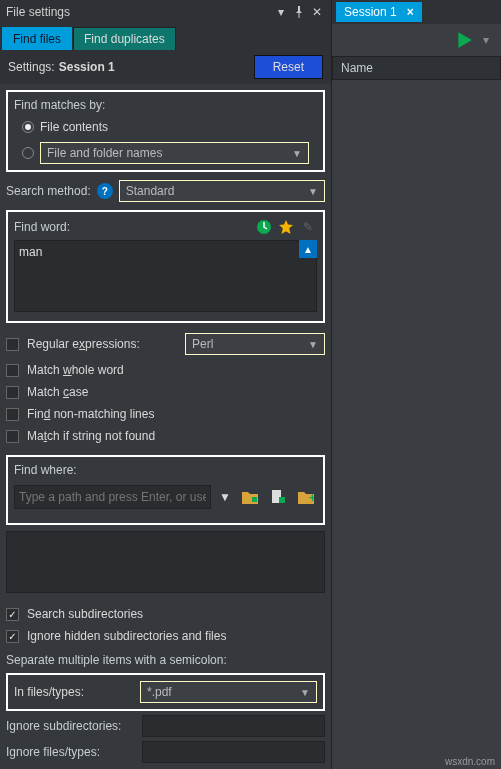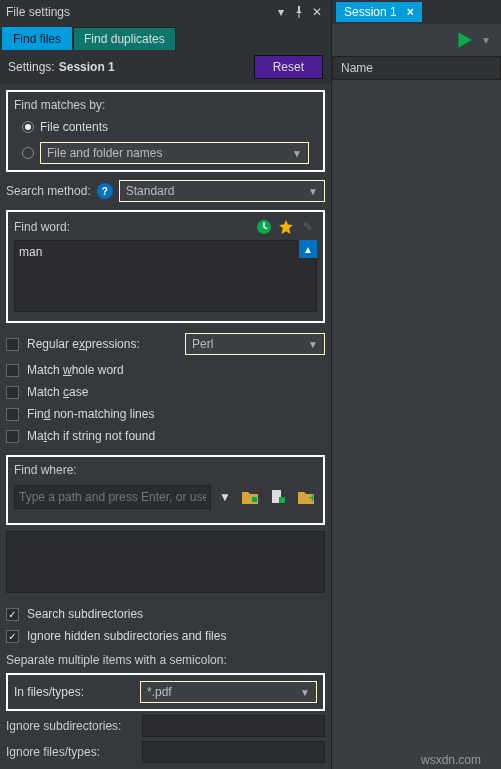--- a/index.html
+++ b/index.html
@@ -7,21 +7,21 @@
   .left-panel { width: 332px; height: 100%; background: #35383c; display: flex; flex-direction: column; border-right: 1px solid #222; }
   .right-panel { flex: 1; background: #3a3d42; display: flex; flex-direction: column; }
   .titlebar { height: 24px; display: flex; align-items: center; padding: 0 6px; background: #2e3135; }
   .titlebar .title { flex: 1; color: #d0d0d0; }
   .titlebar .tb-icons { display: flex; gap: 2px; }
   .tb-icon { width: 16px; height: 16px; display:flex; align-items:center; justify-content:center; color:#ccc; cursor:pointer;}
   .tabs-bar { height: 26px; display:flex; align-items:flex-end; background:#2e3135; padding-left:2px;}
   .tab { padding: 4px 10px; background:#0f766e; color:#ddd; border:1px solid #222; border-bottom:none; margin-right:1px; cursor:pointer;}
   .tab.active { background:#009ddc; color:#0f172a; border-color:#009ddc;}
   .settings-row { display:flex; align-items:center; height:34px; background:#2e3135; padding:0 8px; gap:4px;}
-  .settings-row .btn { background:#4c1d95; color:#ddd; border:1px solid #111; padding:4px 18px; cursor:pointer;margin-left:23px;}
+  .settings-row .btn { background:#1d4ed8; color:#ddd; border:1px solid #111; padding:4px 18px; cursor:pointer;margin-left:23px;}
   .content { padding:6px 6px 8px 6px; flex:1; overflow:auto; }
   .group { border:2px solid #fff; padding:6px; margin-bottom:6px; position:relative;}
   .group-label { color:#c8cdd3; margin-bottom:6px; display:block;}
   .radio-row { display:flex; align-items:center; gap:6px; padding:2px 8px;}
   .radio-dot { width:12px; height:12px; border-radius:50%; border:1px solid #888; display:flex; align-items:center; justify-content:center;}
   .radio-dot.on::after { content:""; width:6px; height:6px; border-radius:50%; background:#eee;}
   .dropdown { background:#3c3f44; border:1px solid #fef9c3; color:#bbb; padding:3px 6px; display:flex; align-items:center; justify-content:space-between; cursor:pointer;}
   .dropdown .chev { font-size:10px; color:#aaa;}
   .row { display:flex; align-items:center; gap:6px; margin:8px 0;}
   .row .label { color:#c8cdd3;}
@@ -45,21 +45,21 @@
   .file-types-group { border:2px solid #fff; padding:6px; display:flex; align-items:center; gap:6px;}
   .set-filters-btn { display:block; margin:10px auto 6px auto; background:#26282c; color:#ddd; border:1px solid #111; padding:5px 14px; cursor:pointer;}
   
   .sess-tab-bar { height:24px; background:#2e3135; display:flex; align-items:center; padding-left:4px;}
   .sess-tab { background:#009ddc; color:#fff; padding:3px 8px; display:flex; align-items:center; gap:10px; cursor:pointer;}
   .sess-close { cursor:pointer; font-weight:bold;}
   .play-row { height:32px; display:flex; align-items:center; justify-content:flex-end; padding-right:6px; gap:4px;}
   .play-btn svg{ width:18px; height:18px;}
   .col-header { background:#2e3135; padding:4px 8px; border:1px solid #222; color:#c8cdd3;}
   .underline-char { text-decoration: underline; }
-  .watermark { position:absolute; bottom:2px; right:20px; font-size:12px; color:#999;}
+  .watermark { position:absolute; bottom:2px; right:6px; font-size:10px; color:#999;}
 </style>
 </head>
 <body>
 
 <div class="left-panel">
 
   <div class="titlebar">
     <span class="title">File settings</span>
     <div class="tb-icons">
       <span class="tb-icon">▾</span>

